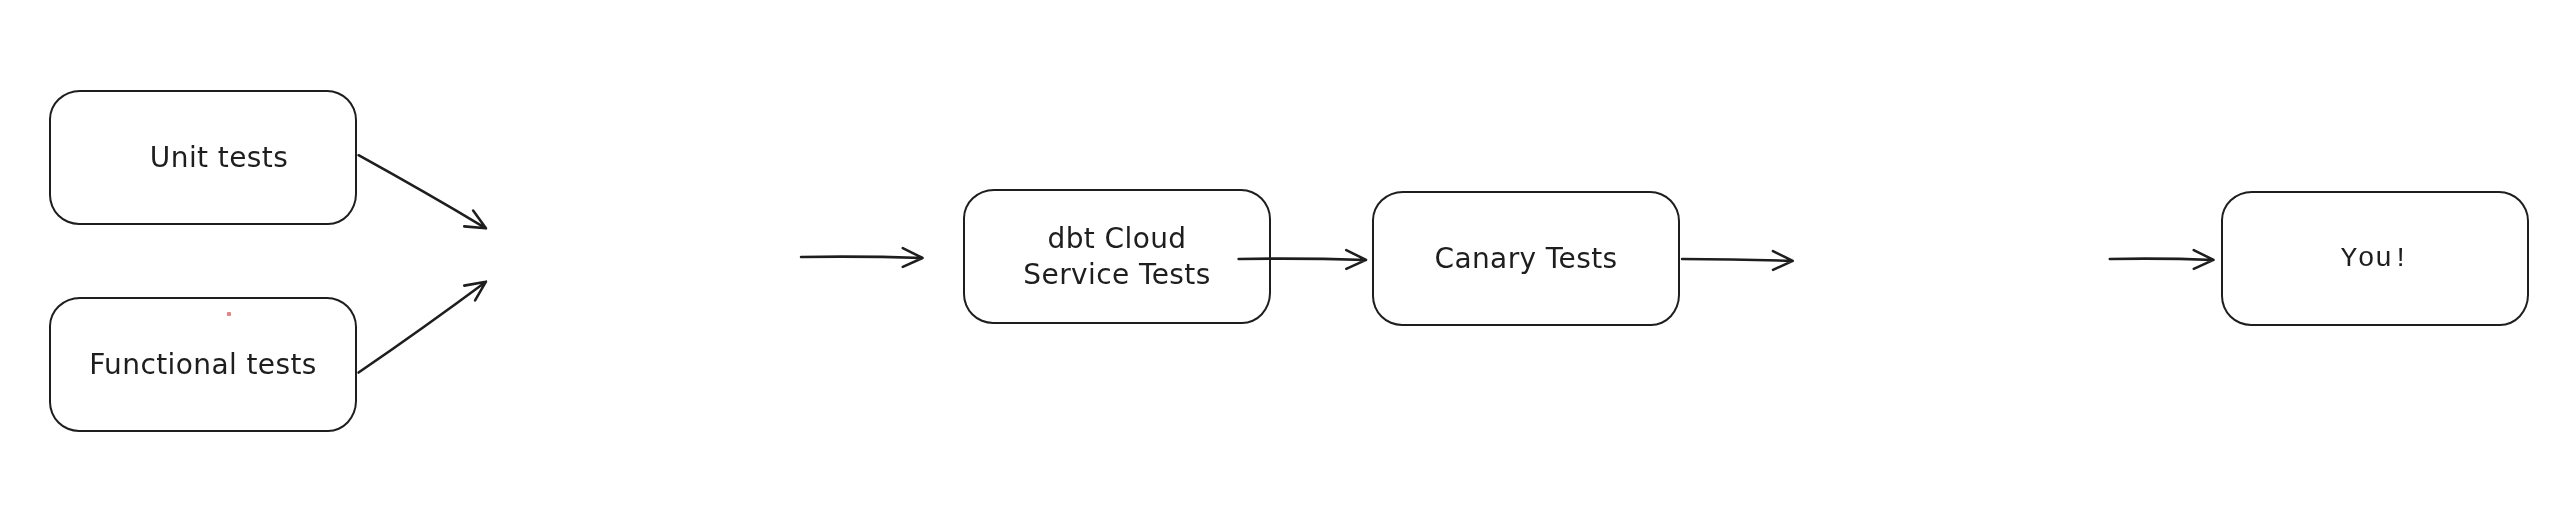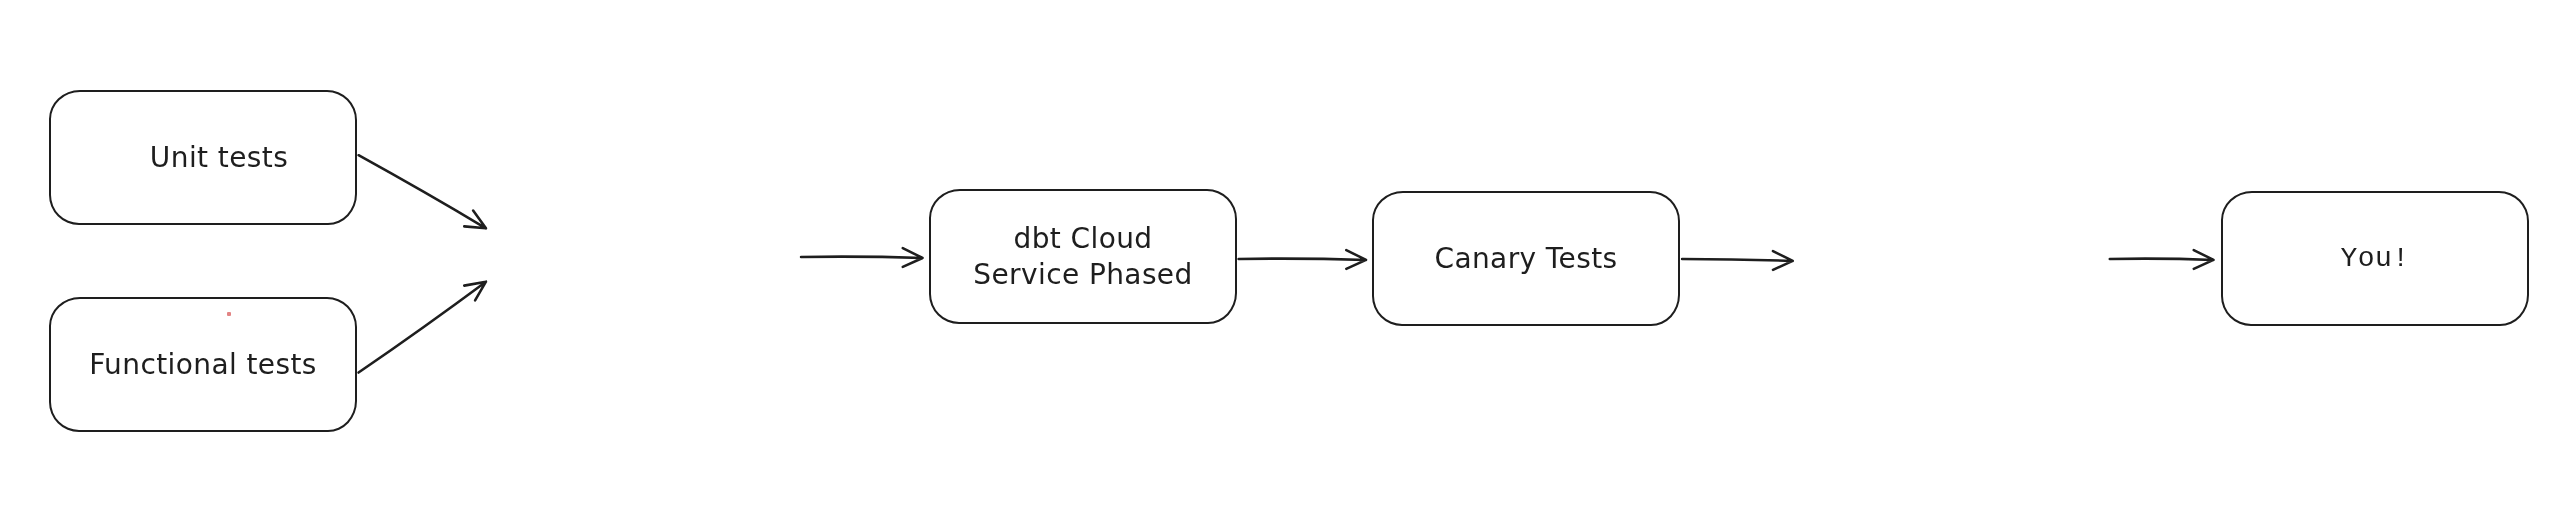--- a/index.html
+++ b/index.html
@@ -49,21 +49,21 @@
     font-size: 28px;
     letter-spacing: 0.4px;
     line-height: 1.28;
     
     border-top-left-radius: 31px 29px;
     border-bottom-right-radius: 29px 31px;
   }
   .node-unit       { left: 49px;   top: 90px; padding-left: 32px;  }
   .node-functional { left: 49px;   top: 297px; }
   .node-smoke      { left: 491px;  top: 188px; }
-  .node-dbt        { left: 929px;  top: 189px; }
+  .node-dbt        { left: 963px;  top: 189px; }
   .node-canary     { left: 1372px; top: 191px; }
   .node-phased     { left: 1799px; top: 193px; }
   .node-you        { left: 2221px; top: 191px; font-family: Liberation Mono, monospace; }
   .label { display: block; }
   .artifact-dot {
     position: absolute;
     left: 227px;
     top: 312px;
     width: 4px;
     height: 4px;
@@ -90,21 +90,21 @@
     <span class="label">Unit tests</span>
   </div>
 
   <div class="node node-functional">
     <span class="label">Functional tests</span>
   </div>
 
 
   <div class="node node-dbt">
     <span class="label">dbt Cloud</span>
-    <span class="label">Service Phased</span>
+    <span class="label">Service Tests</span>
   </div>
 
   <div class="node node-canary">
     <span class="label">Canary Tests</span>
   </div>
 
 
   <div class="node node-you">
     <span class="label">You!</span>
   </div>

